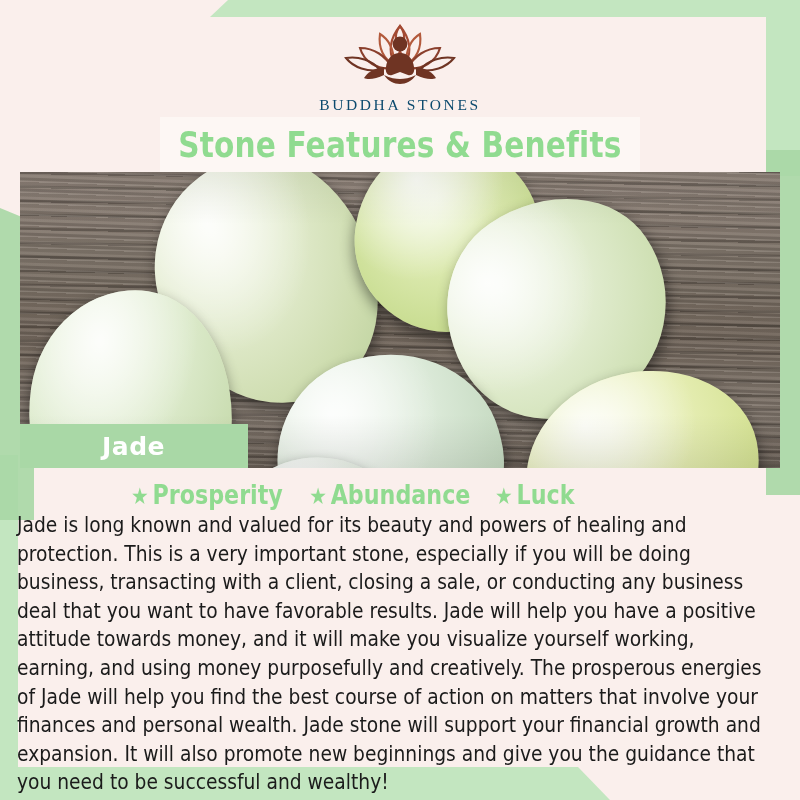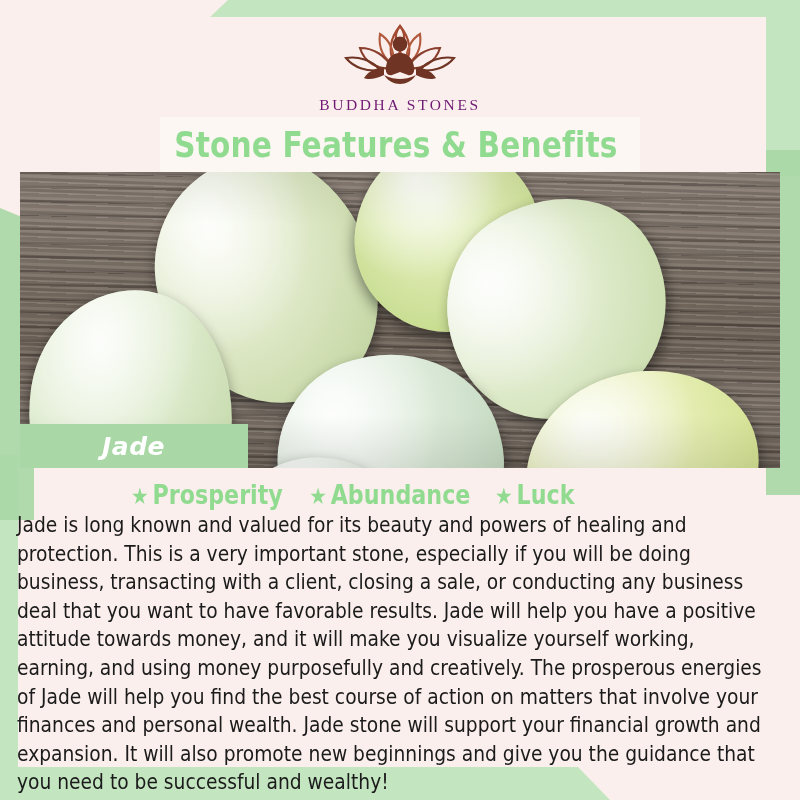--- a/index.html
+++ b/index.html
@@ -80,35 +80,35 @@
     text-align: center;
     z-index: 5;
   }
   .logo-mark { display: block; margin: 0 auto; }
   .logo-text {
     display: block;
     margin-top: 6px;
     font-family: "Liberation Serif", serif;
     font-size: 15.5px;
     letter-spacing: 2.6px;
-    color: #701a75;
+    color: #0c4a6e;
     font-weight: 400;
   }
 
   
   .title-banner {
     position: absolute;
     top: 117px;
     left: 160px;
     width: 480px;
     height: 55px;
     background: #fdf7f4;
     display: flex;
     align-items: center;
-    justify-content: flex-start;
+    justify-content: center;
     z-index: 4;
   }
   .title-text {
     font-family: "Liberation Sans Narrow", "DejaVu Sans Condensed", "Liberation Sans", sans-serif;
     font-weight: bold;
     font-size: 35px;
     color: #90db90;
     letter-spacing: .2px;
     transform: scaleX(.94);
     white-space: nowrap;
@@ -189,21 +189,20 @@
     align-items: center;
     z-index: 6;
   }
   .jade-label {
     margin-left: 82px;
     color: #ffffff;
     font-family: "DejaVu Sans", sans-serif;
     font-weight: bold;
     font-size: 25px;
     letter-spacing: .5px;
-    font-style: italic;
   }
 
   
   .benefits {
     position: absolute;
     top: 480px;
     left: 0;
     width: 704px;
     text-align: center;
     z-index: 5;

